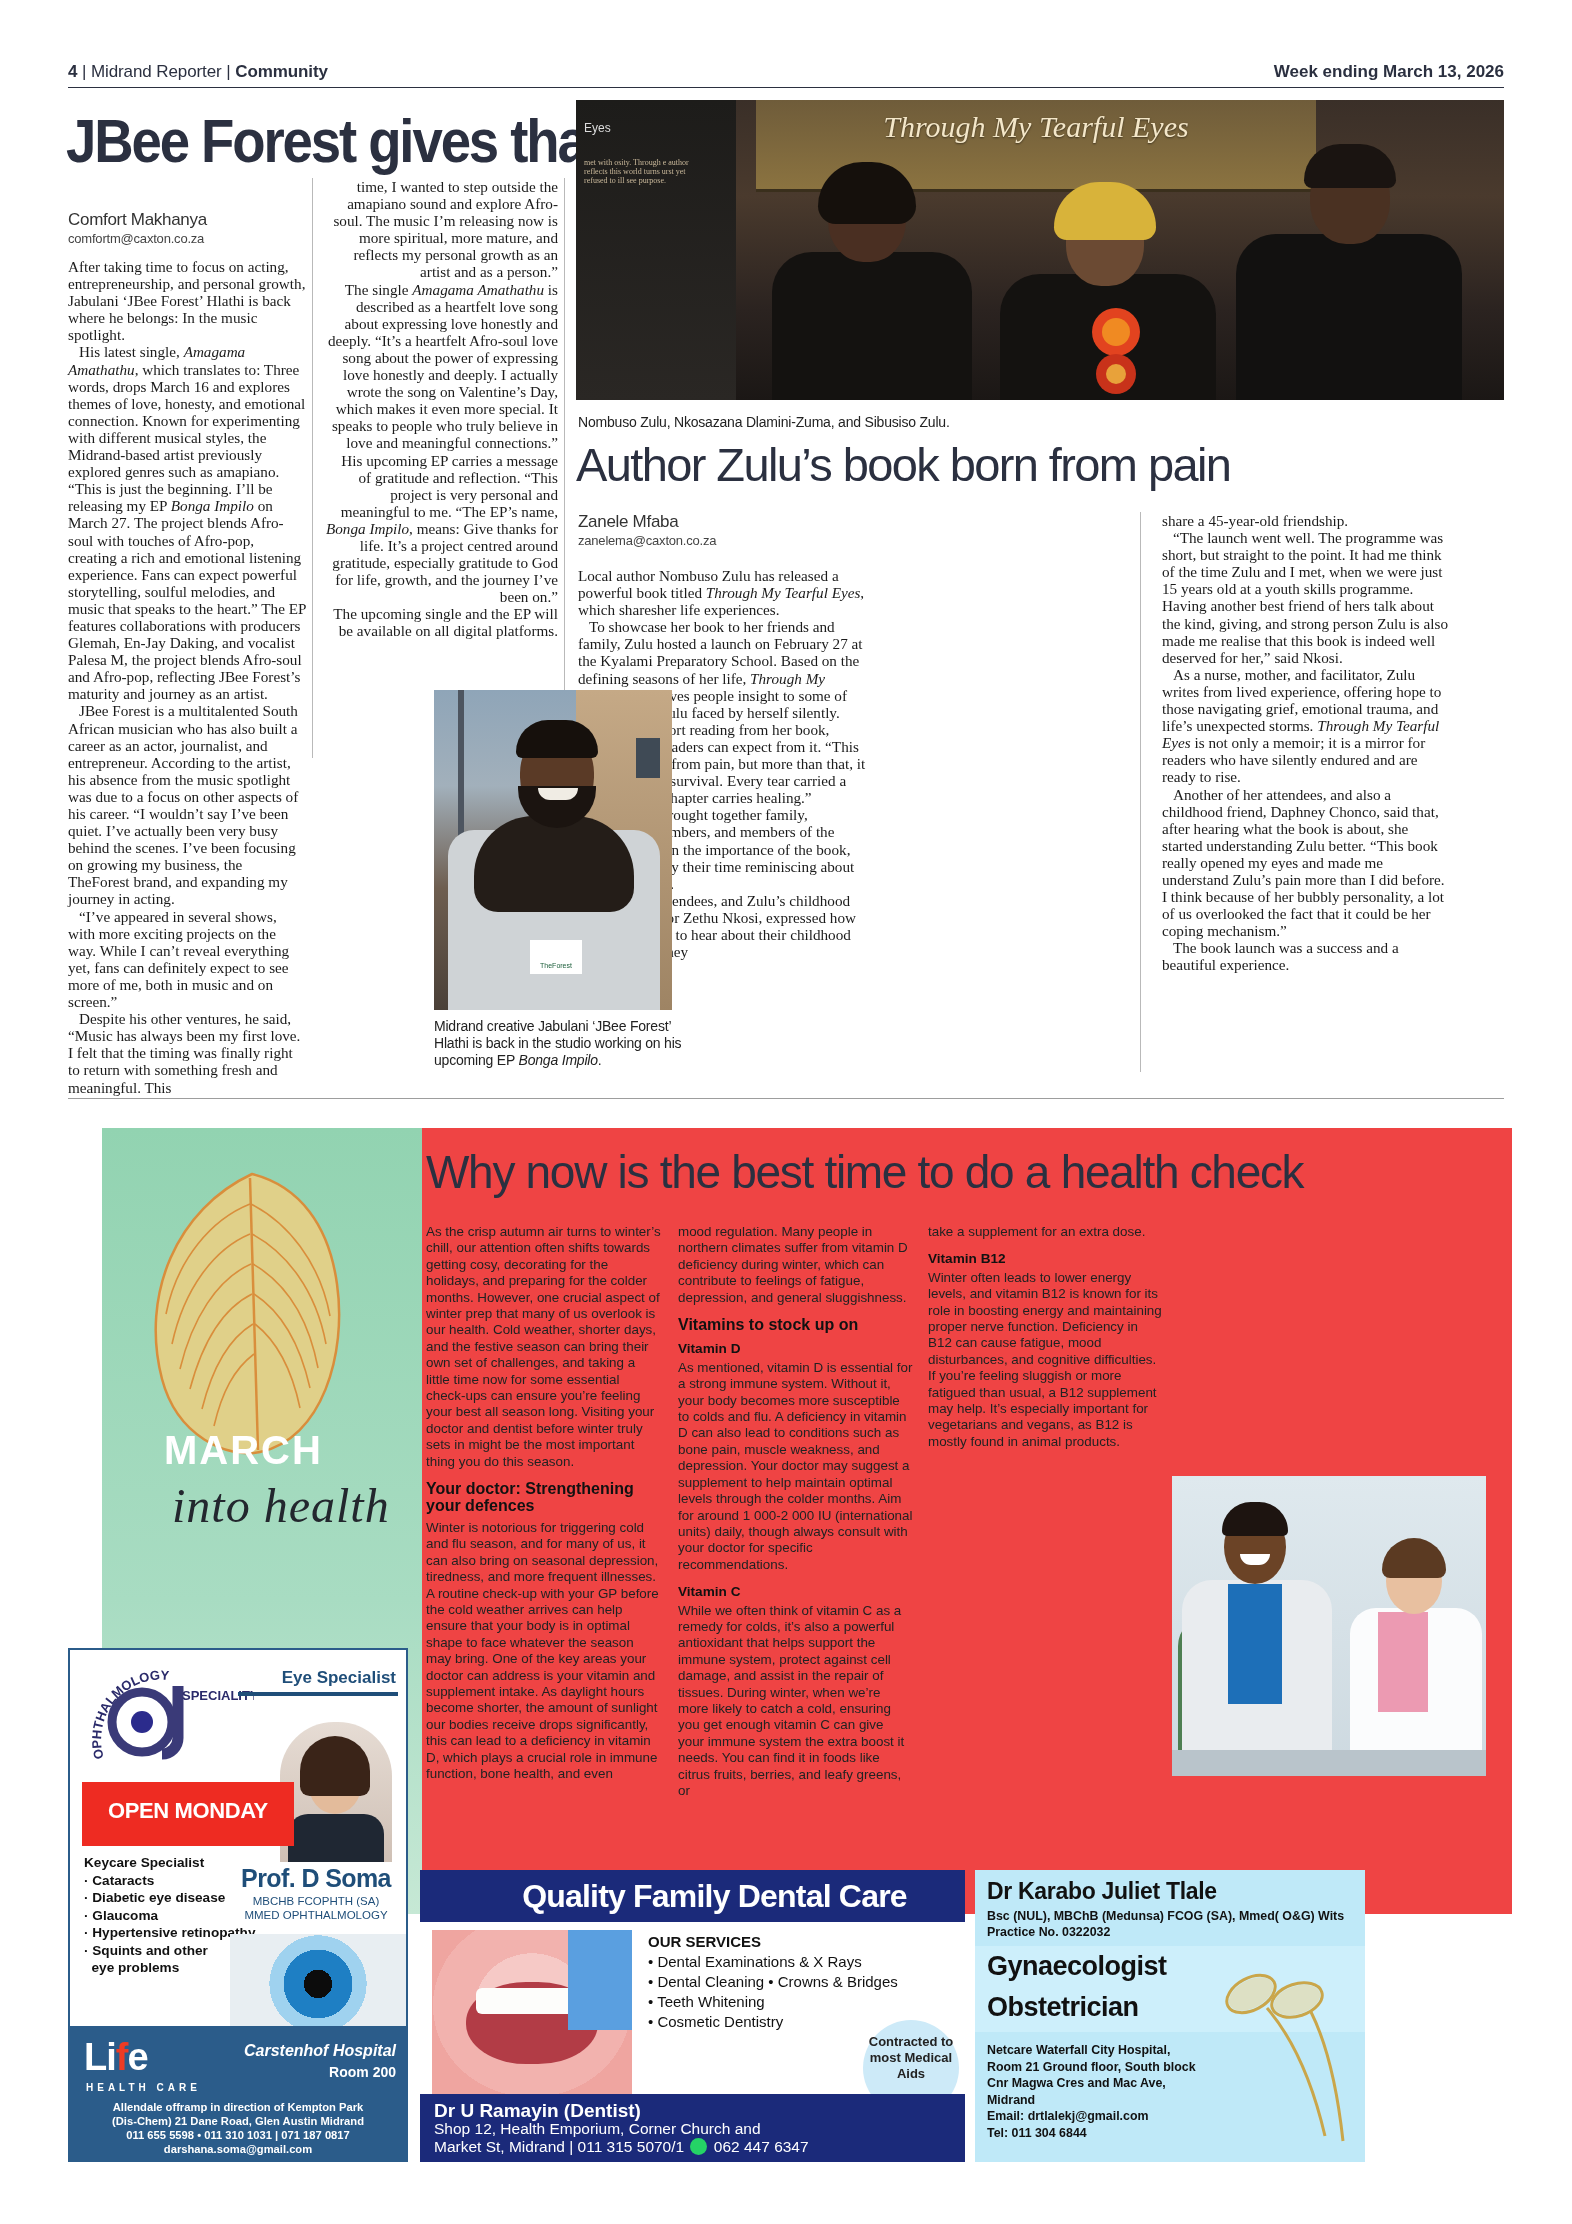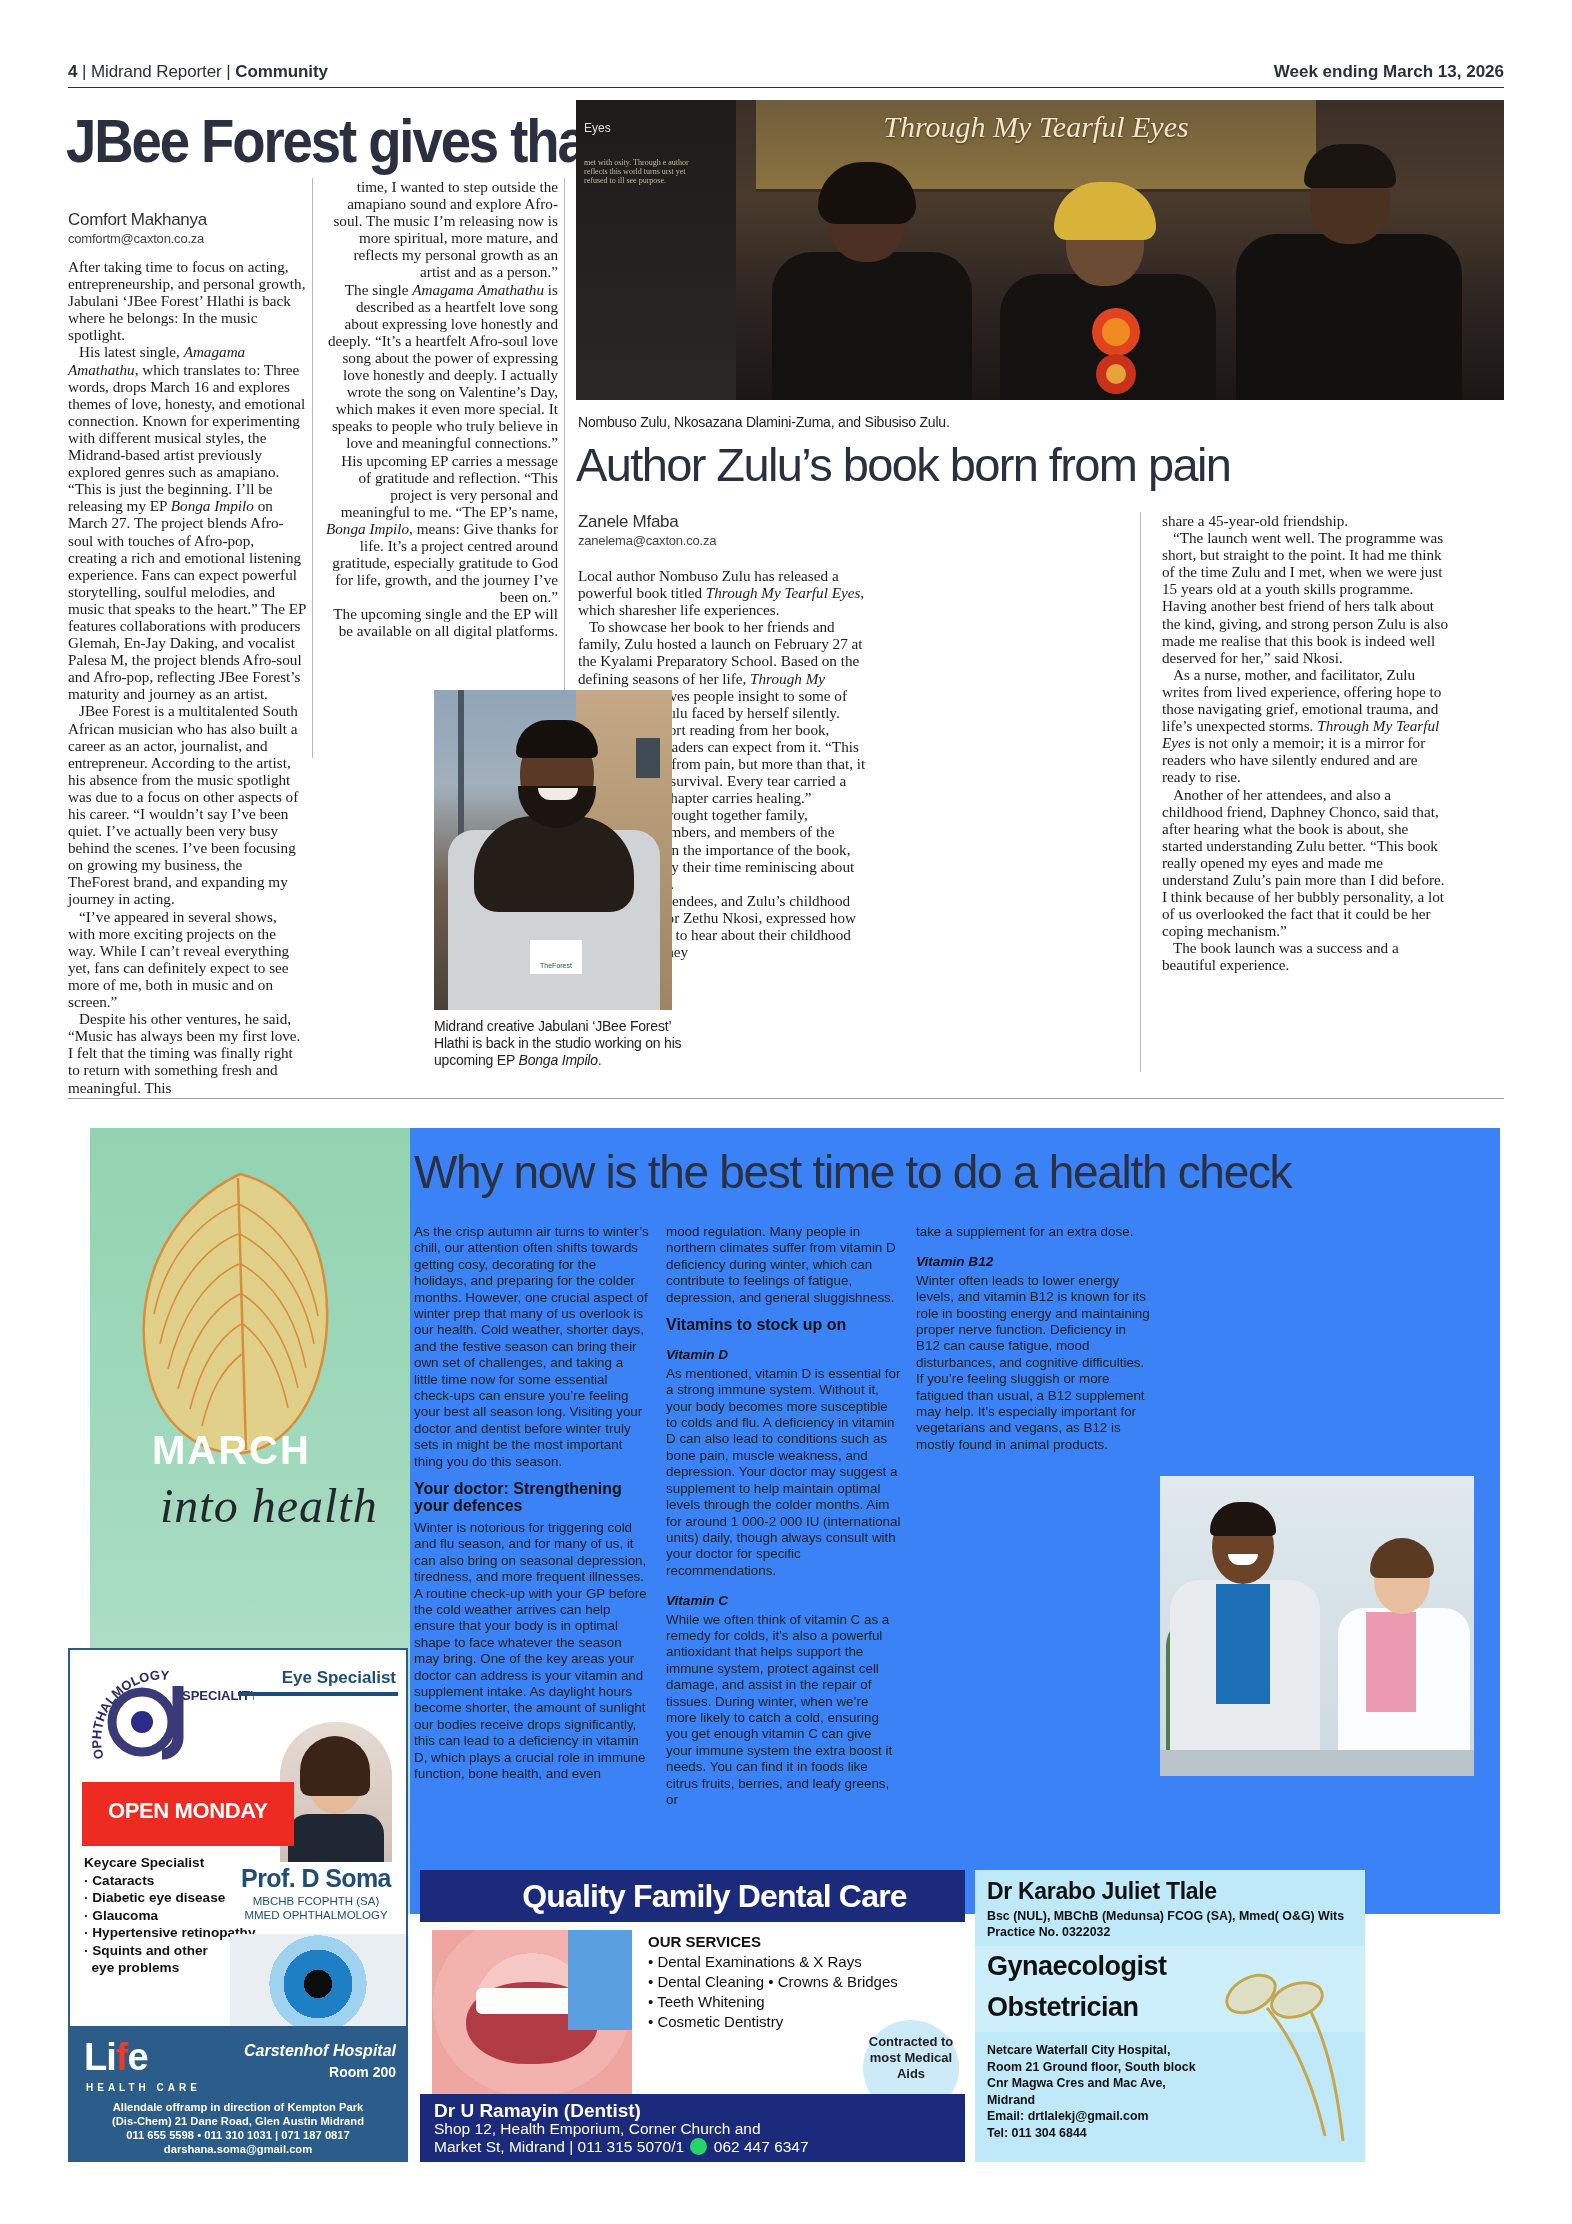--- a/index.html
+++ b/index.html
@@ -144,22 +144,22 @@
   .photo2 .plogo { position:absolute; left:96px; top:250px; width:52px; height:34px; background:#fff; }
   .photo2 .plogo span { display:block; text-align:center; font-family:"Liberation Sans",sans-serif; font-size:7px; color:#1b5e3a; margin-top:22px; }
 
   #cap2 { left:434px; top:1018px; width:248px; line-height:17px; }
 
   
   .hrule { position:absolute; height:1px; background:#9d9d9d; }
 
   
   .health {
-    position:absolute; left:64px; top:1128px; width:1436px; height:786px;
-    background:#3b82f6;
+    position:absolute; left:76px; top:1128px; width:1436px; height:786px;
+    background:#ef4444;
     overflow:hidden;
   }
   .health-white-l { position:absolute; left:0; top:0; width:26px; height:786px; background:#fff; }
   .leafbox { position:absolute; left:26px; top:0; width:320px; height:786px;
      background:linear-gradient(180deg,#92d3b1 0%, #a8dcc2 60%, #c6e8d5 100%); }
   .leaf { position:absolute; left:30px; top:36px; width:230px; height:300px; }
   .health-title {
     position:absolute; left:350px; top:18px; width:1060px;
     font-family:"Liberation Sans", sans-serif; font-weight:400;
     font-size:46px; line-height:52px; letter-spacing:-1.3px; color:#2b3040;
@@ -173,21 +173,21 @@
     position:absolute; left:96px; top:350px; width:300px;
     font-family:"Liberation Serif", serif; font-style:italic;
     font-size:48px; color:#23272e; letter-spacing:1px;
   }
   .hcol {
     position:absolute; font-family:"Liberation Sans", sans-serif;
     font-size:13.4px; line-height:16.4px; color:#222;
   }
   .hcol p { margin-bottom:11px; }
   .hcol h4 { font-size:16px; font-weight:700; margin:6px 0 6px; color:#111;}
-  .hcol h5 { font-size:13.6px; font-weight:700; margin:14px 0 2px; color:#111;font-style:italic;}
+  .hcol h5 { font-size:13.6px; font-weight:700; margin:8px 0 2px; color:#111;}
   #hc1 { left:350px; top:96px; width:235px; }
   #hc2 { left:602px; top:96px; width:235px; }
   #hc3 { left:852px; top:96px; width:235px; }
 
   .hphoto {
     position:absolute; left:1096px; top:348px; width:314px; height:300px;
     background:linear-gradient(180deg,#dfe9ee 0%,#cdd9e0 100%);
     overflow:hidden;
   }
   .hphoto .plant { position:absolute; left:6px; top:140px; width:70px; height:160px; background:#4e7f52; border-radius:30px 30px 0 0; }

